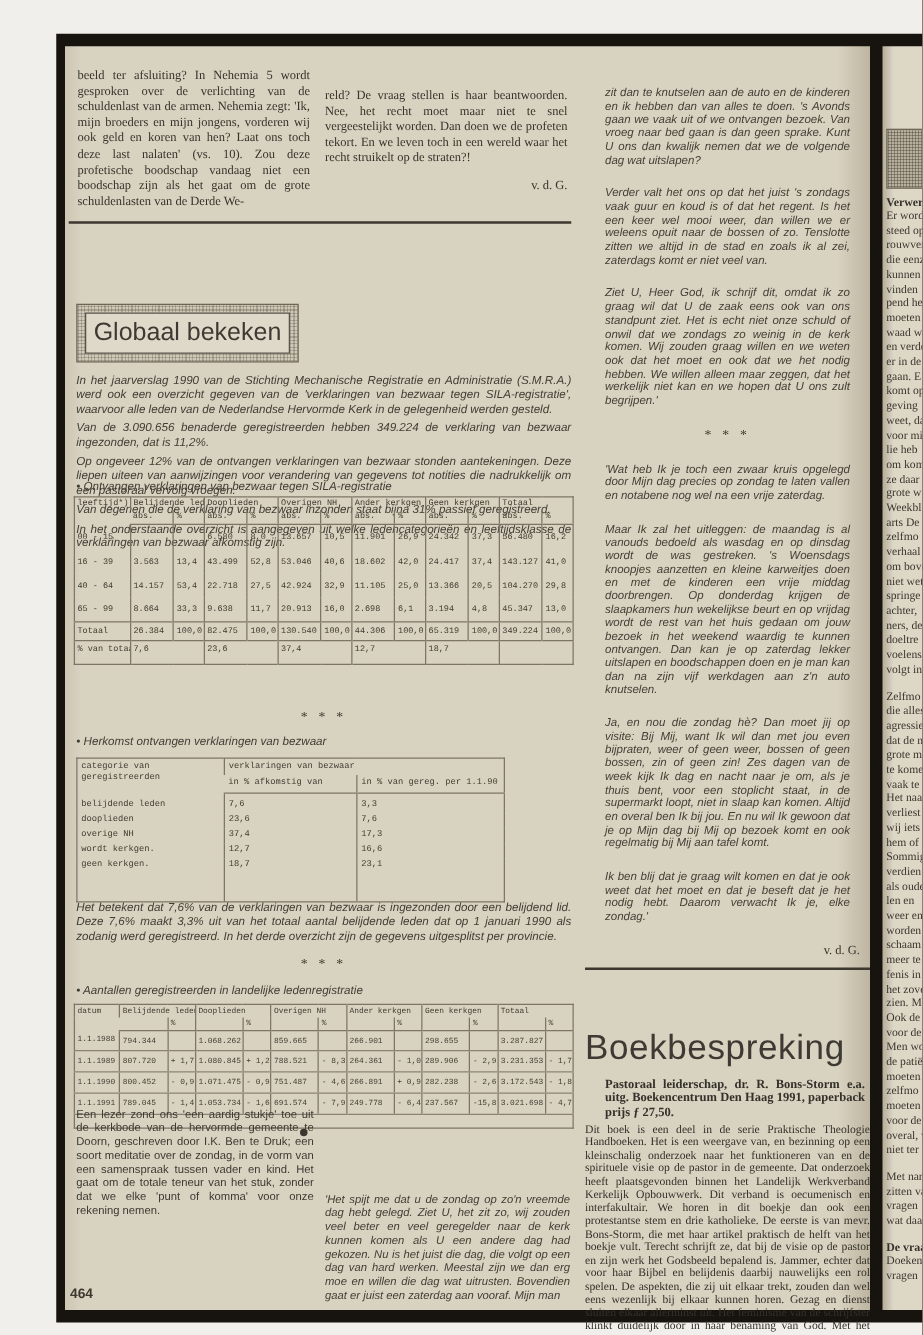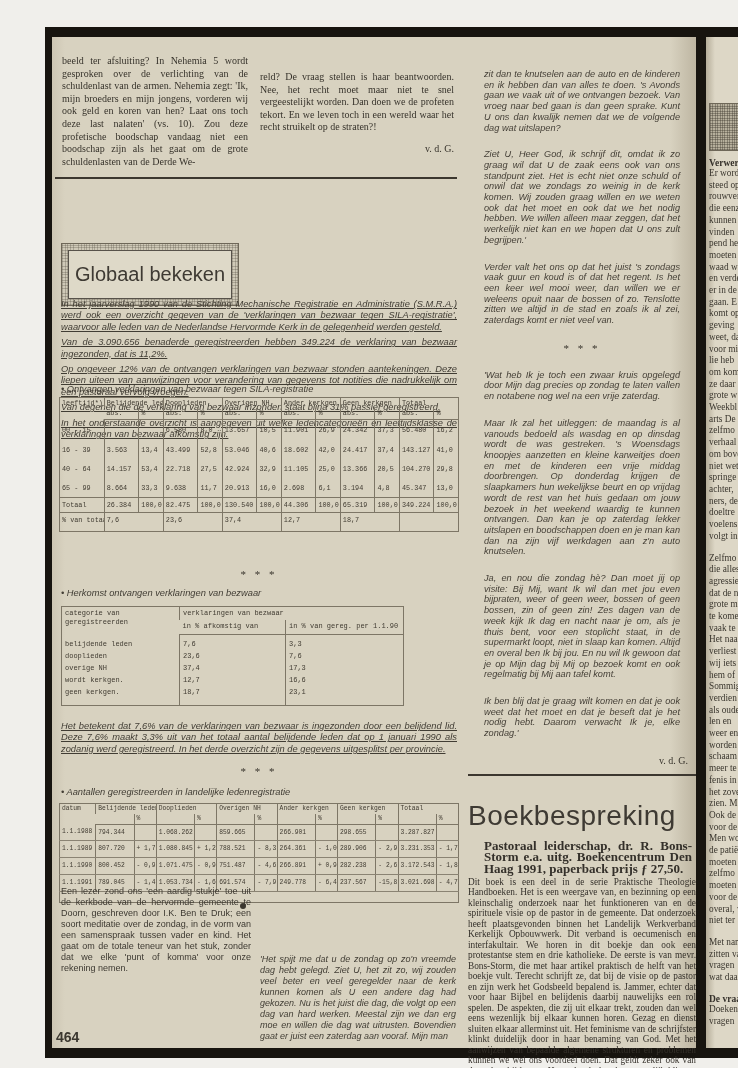--- a/index.html
+++ b/index.html
@@ -24,63 +24,63 @@
   .serif-text p{margin:0;}
   .sig{font-size:10px;color:#37332b;text-align:right;margin-top:9px;}
   .rule{height:2px;background:#3c372f;}
   
   .halftone{
     background-color:#cfc9b7;
     background-image:
       repeating-linear-gradient(0deg, rgba(62,56,45,.25) 0 .9px, transparent .9px 2.7px),
       repeating-linear-gradient(90deg, rgba(62,56,45,.25) 0 .9px, transparent .9px 2.7px);
   }
-  .gb-box{width:178px;height:63px;border:1px solid #6e6758;box-sizing:border-box;padding:6px;}
+  .gb-box{width:178px;height:47px;border:1px solid #6e6758;box-sizing:border-box;padding:6px;}
   .gb-inner{
     background:#ded9c8;border:1px solid #57524a;height:100%;box-sizing:border-box;
     display:flex;align-items:center;justify-content:center;
     font-family:"Liberation Sans",sans-serif;font-size:20px;color:#3e3a33;white-space:nowrap;
   }
   .it-sans{font-family:"Liberation Sans",sans-serif;font-style:italic;font-size:9.3px;line-height:11.4px;color:#413d34;text-align:justify;}
-  .it-sans p{margin:0 0 4px 0;text-decoration:underline;}
+  .it-sans p{margin:0 0 4px 0;}
   .caption{font-family:"Liberation Sans",sans-serif;font-style:italic;font-size:9.3px;color:#413d34;}
   .stars{font-size:11px;color:#37332b;text-align:center;letter-spacing:3px;}
   
   .tbl{border-collapse:collapse;table-layout:fixed;border:1px solid #7d7666;
        font-family:"Liberation Mono","DejaVu Sans Mono",monospace;color:#403b31;}
   .tbl th,.tbl td{border-left:1px solid #7d7666;font-weight:normal;padding:1px 2px;
        overflow:hidden;white-space:nowrap;text-align:left;vertical-align:top;}
   .tbl tr>*:first-child{border-left:none;}
   .num{text-align:right;}
   .ctr{text-align:center;}
   .t1{width:400px;font-size:6.8px;line-height:8.2px;}
   .t1 thead tr:last-child th{border-bottom:1px solid #7d7666;padding-bottom:2px;}
   .t1 tbody td{padding:6px 2px 5px;}
   .t1 tbody tr:last-child td{border-top:1px solid #7d7666;padding:3px 2px;}
   .t1 tfoot td{border-top:1px solid #7d7666;padding:3px 2px 6px;}
   .t2{width:342px;font-size:7px;line-height:9px;}
   .t2 thead th{padding:2px 3px;margin-top:28px;}
   .t2 thead tr:last-child th{border-bottom:1px solid #7d7666;padding-bottom:3px;}
   .t2 tbody td{padding:1.5px 3px;}
   .t2 tbody tr:first-child td{padding-top:5px;}
-  .t2 tbody tr:last-child td{padding-bottom:8px;}
+  .t2 tbody tr:last-child td{padding-bottom:24px;}
   .t3{width:400px;font-size:6.3px;line-height:7.8px;}
   .t3 thead tr:last-child th{border-bottom:1px solid #7d7666;}
   .t3 tbody td{padding:4px 2px;border-bottom:1px solid #8a8373;}
   .t3 .spacer td{border:none;height:10px;padding:0;}
   .dot{width:6px;height:6px;border-radius:50%;background:#3b372f;}
   .bn-left{font-family:"Liberation Sans",sans-serif;font-size:9px;line-height:11px;color:#3d3931;text-align:justify;}
   .bn-right{font-family:"Liberation Sans",sans-serif;font-style:italic;font-size:9px;line-height:11px;color:#413d34;text-align:justify;}
-  .pagenum{font-family:"Liberation Sans",sans-serif;font-weight:bold;font-size:14px;color:#3b372f;}
+  .pagenum{font-family:"Liberation Sans",sans-serif;font-weight:bold;font-size:11px;color:#3b372f;}
   
   .right-col{width:228px;}
   .letter div{font-family:"Liberation Sans",sans-serif;font-style:italic;font-size:9.2px;line-height:10.7px;
               color:#44403 7;color:#443f36;text-align:justify;margin:16px;}
   .bb-heading{font-family:"Liberation Sans",sans-serif;font-size:28px;color:#3e3a33;letter-spacing:.5px;}
-  .bb-cite{font-size:13px;line-height:11.6px;font-weight:bold;color:#34302a;padding:0 4px 0 16px;text-align:justify;}
+  .bb-cite{font-size:10px;line-height:11.6px;font-weight:bold;color:#34302a;padding:0 4px 0 16px;text-align:justify;}
   .bb-body{font-size:9.3px;line-height:10.5px;color:#34302a;text-align:justify;}
   .bb-sig{font-size:10px;color:#34302a;text-align:right;padding-right:6px;margin-top:2px;}
   
   .np-img{width:40px;height:48px;border:1px solid #6e6758;box-sizing:border-box;
     background-color:#b7b09d;
     background-image:
       repeating-linear-gradient(0deg, rgba(50,45,36,.35) 0 .9px, transparent .9px 2.4px),
       repeating-linear-gradient(90deg, rgba(50,45,36,.35) 0 .9px, transparent .9px 2.4px);}
   .np-heading{font-size:9.5px;font-weight:bold;color:#34302a;white-space:nowrap;}
   .np-lines div{font-size:9.3px;line-height:11.7px;color:#3a362e;white-space:nowrap;}
@@ -417,33 +417,33 @@
   </div>
   <div class="abs bn-right" style="left:208px;top:889px;width:196px;margin-top:28px;">
     <span>'Het spijt me dat u de zondag op zo'n vreemde dag hebt gelegd. Ziet U, het zit zo, wij zouden veel beter en veel geregelder naar de kerk kunnen komen als U een andere dag had gekozen. Nu is het juist die dag, die volgt op een dag van hard werken. Meestal zijn we dan erg moe en willen die dag wat uitrusten. Bovendien gaat er juist een zaterdag aan vooraf. Mijn man</span>
   </div>
 
   <div class="abs pagenum" style="left:4px;top:992px;">464</div>
 
   <div class="abs right-col" style="left:416px;top:16px;">
     <div class="letter">
         <div>zit dan te knutselen aan de auto en de kinderen en ik hebben dan van alles te doen. 's Avonds gaan we vaak uit of we ontvangen bezoek. Van vroeg naar bed gaan is dan geen sprake. Kunt U ons dan kwalijk nemen dat we de volgende dag wat uitslapen?</div>
+        <div>Verder valt het ons op dat het juist 's zondags vaak guur en koud is of dat het regent. Is het een keer wel mooi weer, dan willen we er weleens opuit naar de bossen of zo. Tenslotte zitten we altijd in de stad en zoals ik al zei, zaterdags komt er niet veel van.</div>
         <div>Ziet U, Heer God, ik schrijf dit, omdat ik zo graag wil dat U de zaak eens ook van ons standpunt ziet. Het is echt niet onze schuld of onwil dat we zondags zo weinig in de kerk komen. Wij zouden graag willen en we weten ook dat het moet en ook dat we het nodig hebben. We willen alleen maar zeggen, dat het werkelijk niet kan en we hopen dat U ons zult begrijpen.'</div>
-        <div>Verder valt het ons op dat het juist 's zondags vaak guur en koud is of dat het regent. Is het een keer wel mooi weer, dan willen we er weleens opuit naar de bossen of zo. Tenslotte zitten we altijd in de stad en zoals ik al zei, zaterdags komt er niet veel van.</div>
       </div>
     <div class="stars" style="margin:5px 0;">* * *</div>
     <div class="letter">
         <div>'Wat heb Ik je toch een zwaar kruis opgelegd door Mijn dag precies op zondag te laten vallen en notabene nog wel na een vrije zaterdag.</div>
         <div>Maar Ik zal het uitleggen: de maandag is al vanouds bedoeld als wasdag en op dinsdag wordt de was gestreken. 's Woensdags knoopjes aanzetten en kleine karweitjes doen en met de kinderen een vrije middag doorbrengen. Op donderdag krijgen de slaapkamers hun wekelijkse beurt en op vrijdag wordt de rest van het huis gedaan om jouw bezoek in het weekend waardig te kunnen ontvangen. Dan kan je op zaterdag lekker uitslapen en boodschappen doen en je man kan dan na zijn vijf werkdagen aan z'n auto knutselen.</div>
         <div>Ja, en nou die zondag hè? Dan moet jij op visite: Bij Mij, want Ik wil dan met jou even bijpraten, weer of geen weer, bossen of geen bossen, zin of geen zin! Zes dagen van de week kijk Ik dag en nacht naar je om, als je thuis bent, voor een stoplicht staat, in de supermarkt loopt, niet in slaap kan komen. Altijd en overal ben Ik bij jou. En nu wil Ik gewoon dat je op Mijn dag bij Mij op bezoek komt en ook regelmatig bij Mij aan tafel komt.</div>
         <div>Ik ben blij dat je graag wilt komen en dat je ook weet dat het moet en dat je beseft dat je het nodig hebt. Daarom verwacht Ik je, elke zondag.'</div>
       </div>
     <div class="sig" style="padding-right:8px;">v. d. G.</div>
     <div class="rule" style="margin-top:8px;"></div>
-    <div class="bb-heading" style="margin-top:24px;">Boekbespreking</div>
+    <div class="bb-heading" style="margin-top:46px;">Boekbespreking</div>
     <div class="bb-cite" style="margin-top:8px;">Pastoraal leiderschap, dr. R. Bons-Storm e.a. uitg. Boekencentrum Den Haag 1991, paperback prijs ƒ 27,50.</div>
     <div class="bb-body" style="margin-top:2px;">Dit boek is een deel in de serie Praktische Theologie Handboeken. Het is een weergave van, en bezinning op een kleinschalig onderzoek naar het funktioneren van en de spirituele visie op de pastor in de gemeente. Dat onderzoek heeft plaatsgevonden binnen het Landelijk Werkverband Kerkelijk Opbouwwerk. Dit verband is oecumenisch en interfakultair. We horen in dit boekje dan ook een protestantse stem en drie katholieke. De eerste is van mevr. Bons-Storm, die met haar artikel praktisch de helft van het boekje vult. Terecht schrijft ze, dat bij de visie op de pastor en zijn werk het Godsbeeld bepalend is. Jammer, echter dat voor haar Bijbel en belijdenis daarbij nauwelijks een rol spelen. De aspekten, die zij uit elkaar trekt, zouden dan wel eens wezenlijk bij elkaar kunnen horen. Gezag en dienst sluiten elkaar allerminst uit. Het feminisme van de schrijfster klinkt duidelijk door in haar benaming van God. Met het aanwijzen van bepaalde algemene strukturen en problemen kunnen we wel ons voordeel doen. Dat geldt zeker ook van de andere bijdragen. Hoewel ook daar het geestelijk klimaat grote vervreemding bij mij opriep. Bij de bespreking van de spiritualiteit bijvoorbeeld miste ik pijnlijk: roeping en belofte.</div>
     <div class="bb-sig">W.</div>
   </div>
 </div>
 
 <div class="page page-right">
   <div class="np-img" style="margin:66px 0 0 3px;"></div>
   <div class="np-heading" style="margin:7px 0 0 3px;">Verwerk</div>
   <div class="np-lines" style="margin-left:3px;">

